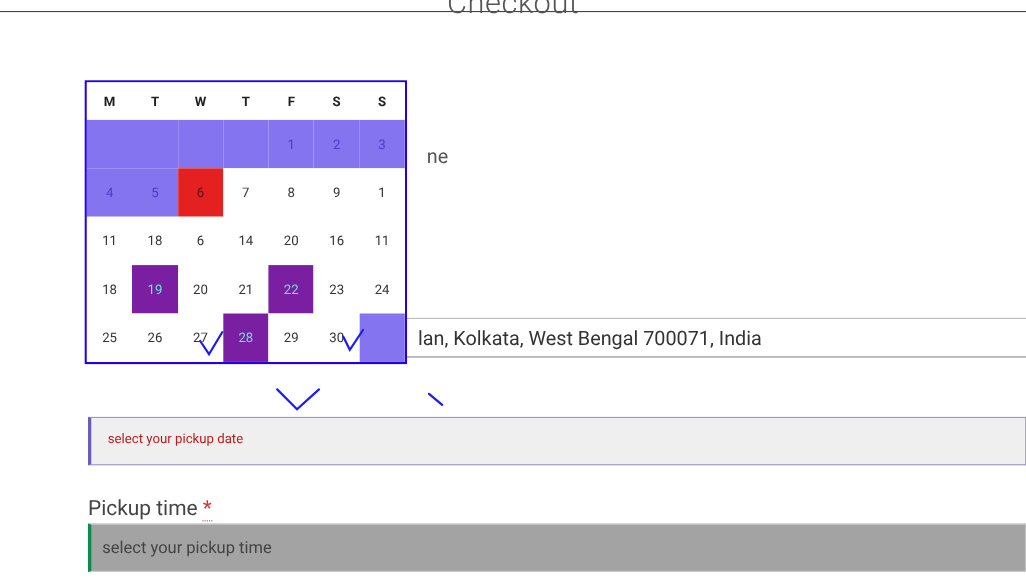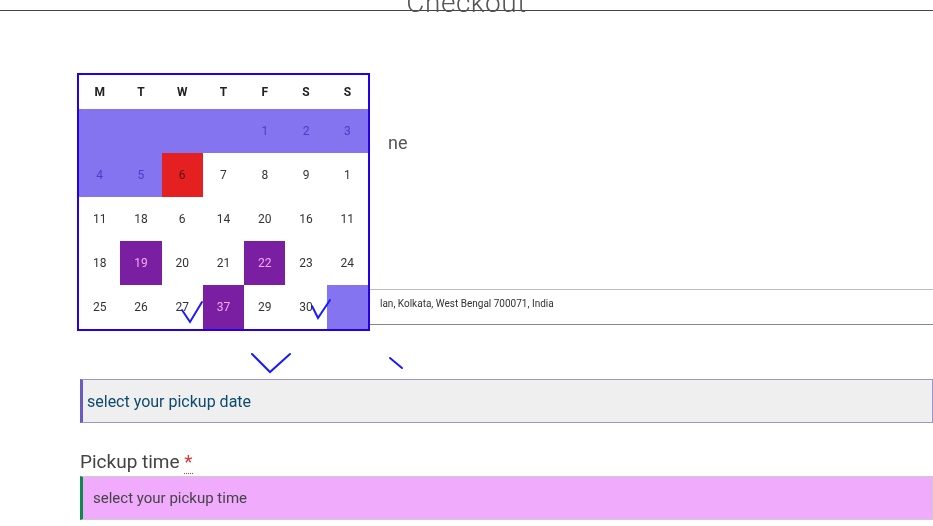--- a/index.html
+++ b/index.html
@@ -36,56 +36,56 @@
     color: #555;
   }
   .address-field {
     position: absolute;
     top: 289px;
     left: 80px;
     right: 0;
     height: 36px;
     border-bottom: 1px solid #888;
     border-top: 1px solid #bbb;
-    font-size: 10px;
+    font-size: 18px;
     color: #333;
     padding: 8px 10px 0 300px;
     background: #fff;
   }
   .pickup-date-input {
     position: absolute;
     top: 379px;
     left: 80px;
     right: 0;
     height: 44px;
     background: #efefef;
     border: 1px solid #9d94cf;
     border-left: 3px solid #6b5bbd;
-    padding: 12px 4px;
-    font-size: 16px;
-    color: #0c4a6e;
+    padding: 12px 15px;
+    font-size: 12px;
+    color: #b91c1c;
   }
   .pickup-time-label {
     position: absolute;
     top: 450px;
     left: 80px;
     font-size: 19px;
     color: #444;
   }
   .required-star {
     color: #d33;
     border-bottom: 1px dotted #d33;
   }
   .pickup-time-input {
     position: absolute;
     top: 476px;
     left: 80px;
     right: 0;
     height: 44px;
-    background: #f0abfc;
+    background: #a3a3a3;
     border: 1px solid #ccc;
     border-left: 3px solid #0a8a4b;
     padding: 12px 10px;
     font-size: 15px;
     color: #444;
   }
 
   
   .cal {
     position: absolute;
@@ -144,21 +144,21 @@
     background: #8474ef;
     color: #4b3cc9;
     cursor: default;
   }
   .cal-day.today {
     background: #e52020;
     color: #5a1010;
   }
   .cal-day.highlight {
     background: #7b1fa2;
-    color: #f0abfc;
+    color: #5eead4;
   }
 
   
   .annot {
     position: absolute;
     z-index: 100;
     pointer-events: none;
   }
   .annot svg { overflow: visible; }
 </style>
@@ -207,21 +207,21 @@
       <div class="cal-day">18</div>
       <div class="cal-day highlight">19</div>
       <div class="cal-day">20</div>
       <div class="cal-day">21</div>
       <div class="cal-day highlight">22</div>
       <div class="cal-day">23</div>
       <div class="cal-day">24</div>
       <div class="cal-day">25</div>
       <div class="cal-day">26</div>
       <div class="cal-day">27</div>
-      <div class="cal-day highlight">37</div>
+      <div class="cal-day highlight">28</div>
       <div class="cal-day">29</div>
       <div class="cal-day">30</div>
       <div class="cal-day disabled"></div>
     </div>
 </div>
 
 <div class="pickup-date-input">
   <span>select your pickup date</span>
 </div>
 

